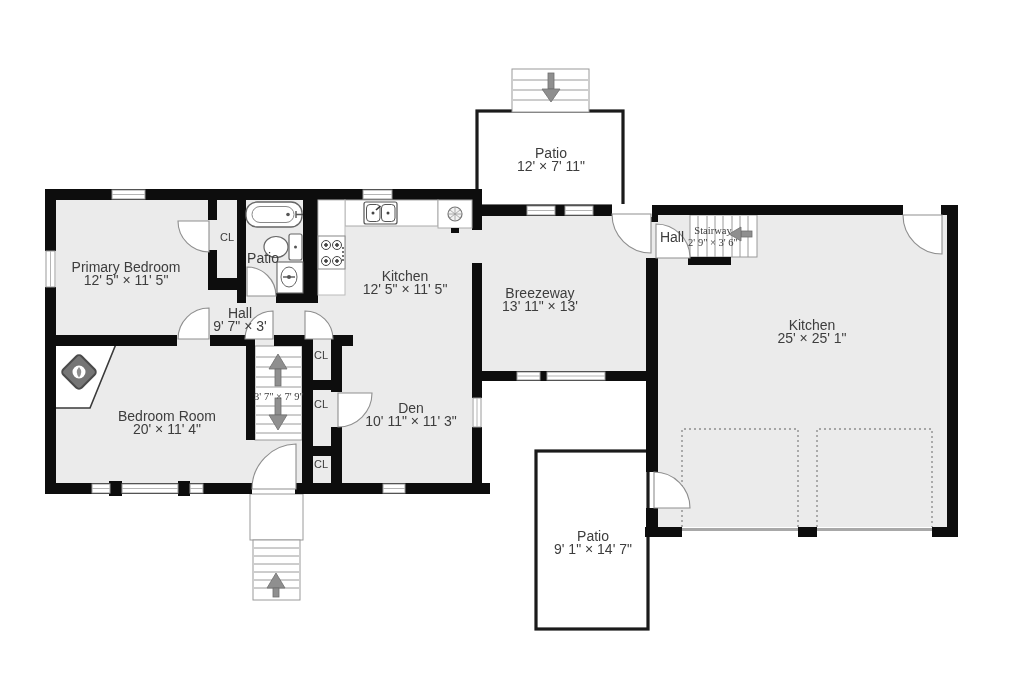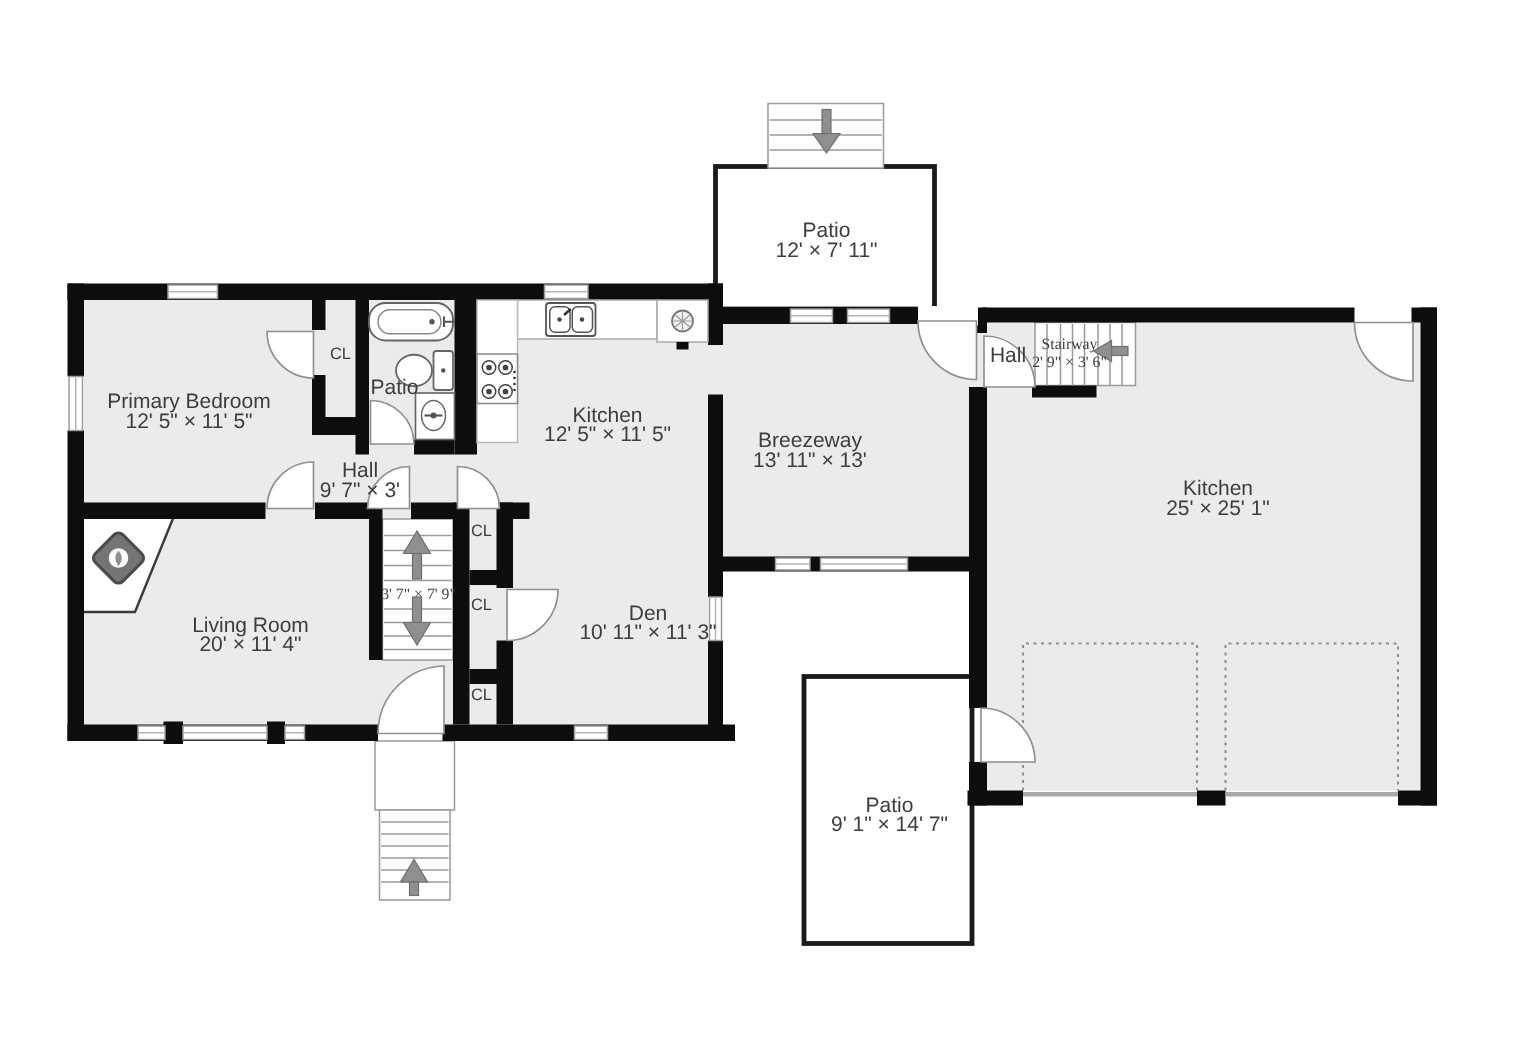--- a/index.html
+++ b/index.html
@@ -233,25 +233,25 @@
     <div>Kitchen</div>
     <div>12' 5" × 11' 5"</div>
   </div>
 
   <div class="lbl" style="left:240px;top:320px">
     <div>Hall</div>
     <div>9' 7" × 3'</div>
   </div>
 
   <div class="lbl" style="left:167px;top:423px">
-    <div>Living Room</div>
+    <div>Bedroom Room</div>
     <div>20' × 11' 4"</div>
   </div>
 
-  <div class="lbl" style="left:432px;top:415px">
+  <div class="lbl" style="left:411px;top:415px">
     <div>Den</div>
     <div>10' 11" × 11' 3"</div>
   </div>
 
   <div class="lbl" style="left:540px;top:300px">
     <div>Breezeway</div>
     <div>13' 11" × 13'</div>
   </div>
 
   <div class="lbl" style="left:812px;top:332px">

